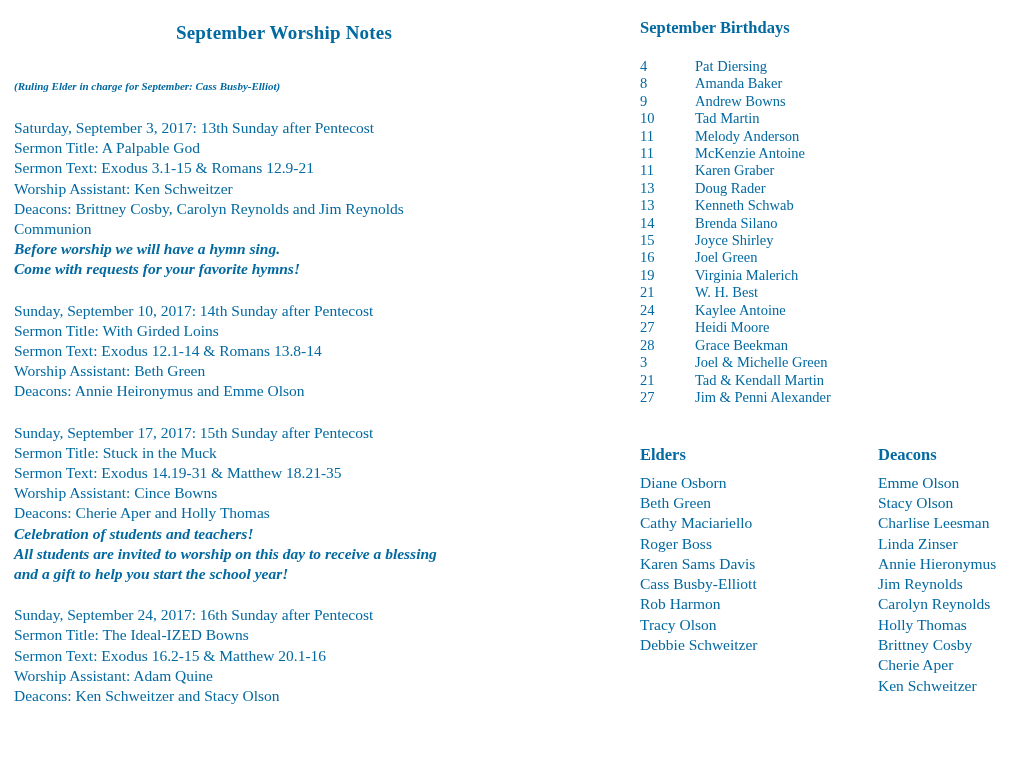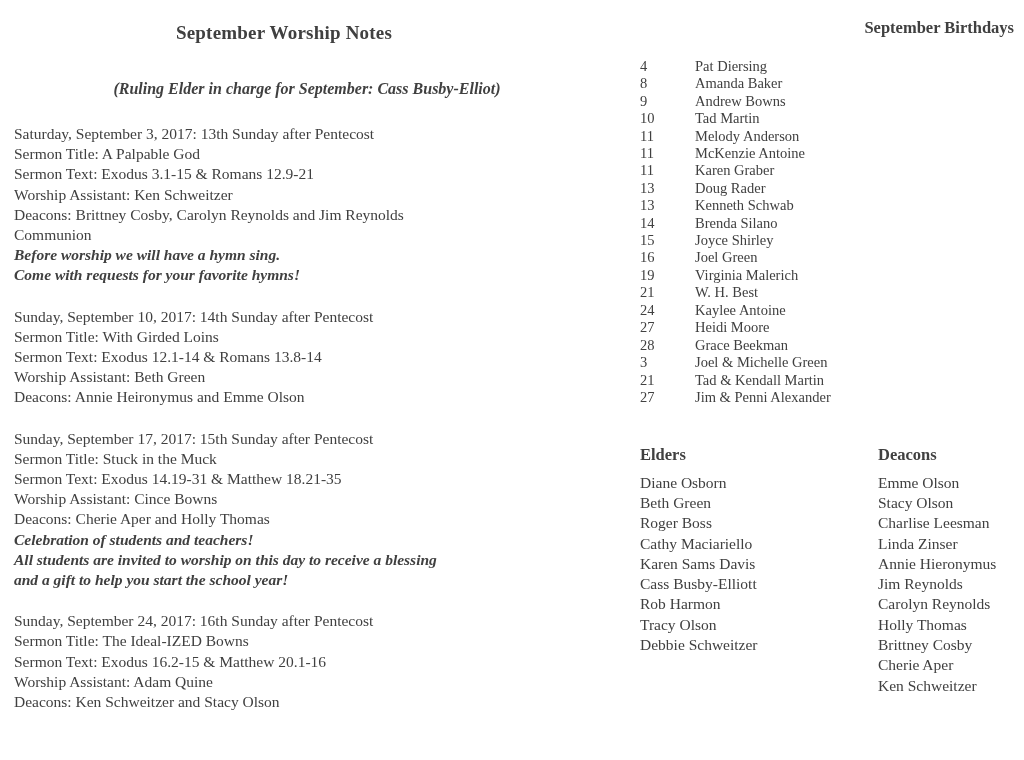--- a/index.html
+++ b/index.html
@@ -5,21 +5,21 @@
   html, body {
     margin: 0;
     padding: 0;
     background: #ffffff;
   }
   .page {
     position: relative;
     width: 1024px;
     height: 760px;
     background: #ffffff;
-    color: #404040;
+    color: #0369a1;
     font-family: "Liberation Serif", "DejaVu Serif", serif;
     overflow: hidden;
   }
   .left-col {
     position: absolute;
     left: 14px;
     top: 14px;
     width: 586px;
   }
   .right-col {
@@ -32,42 +32,41 @@
     font-size: 19px;
     font-weight: bold;
     text-align: center;
     width: 540px;
     margin: 8px 0 36px 0;
     letter-spacing: 0.2px;
   }
   .ruling-note {
     font-weight: bold;
     font-style: italic;
-    font-size: 16px;
+    font-size: 11px;
     margin: 0 0 26px 0;
-    text-align: center;
   }
   .service {
     margin-bottom: 21px;
   }
   .line {
     font-size: 15.5px;
     line-height: 20.2px;
     white-space: nowrap;
   }
   .note {
     font-weight: bold;
     font-style: italic;
   }
   .rc-heading {
     font-size: 16.5px;
     font-weight: bold;
     margin: 0;
   }
-  .bd-heading { margin-bottom: 20px; text-align: right; }
+  .bd-heading { margin-bottom: 20px; }
   .an-heading { margin-top: 24px; margin-bottom: 20px; }
   .b-row, .a-row {
     display: flex;
     font-size: 14.5px;
     line-height: 17.4px;
     white-space: nowrap;
   }
   .a-row { line-height: 17.6px; }
   .day {
     width: 55px;
@@ -279,22 +278,22 @@
         </div>
       </div>
 
     <div class="teams">
       <div class="team-col-elders">
         <h2 class="team-heading">Elders</h2>
         <div>
 
         <div class="team-name">Diane Osborn</div>
             <div class="team-name">Beth Green</div>
+            <div class="team-name">Cathy Maciariello</div>
             <div class="team-name">Roger Boss</div>
-            <div class="team-name">Cathy Maciariello</div>
             <div class="team-name">Karen Sams Davis</div>
             <div class="team-name">Cass Busby-Elliott</div>
             <div class="team-name">Rob Harmon</div>
             <div class="team-name">Tracy Olson</div>
             <div class="team-name">Debbie Schweitzer</div>
           </div>
       </div>
       <div class="team-col-deacons">
         <h2 class="team-heading">Deacons</h2>
         <div>

